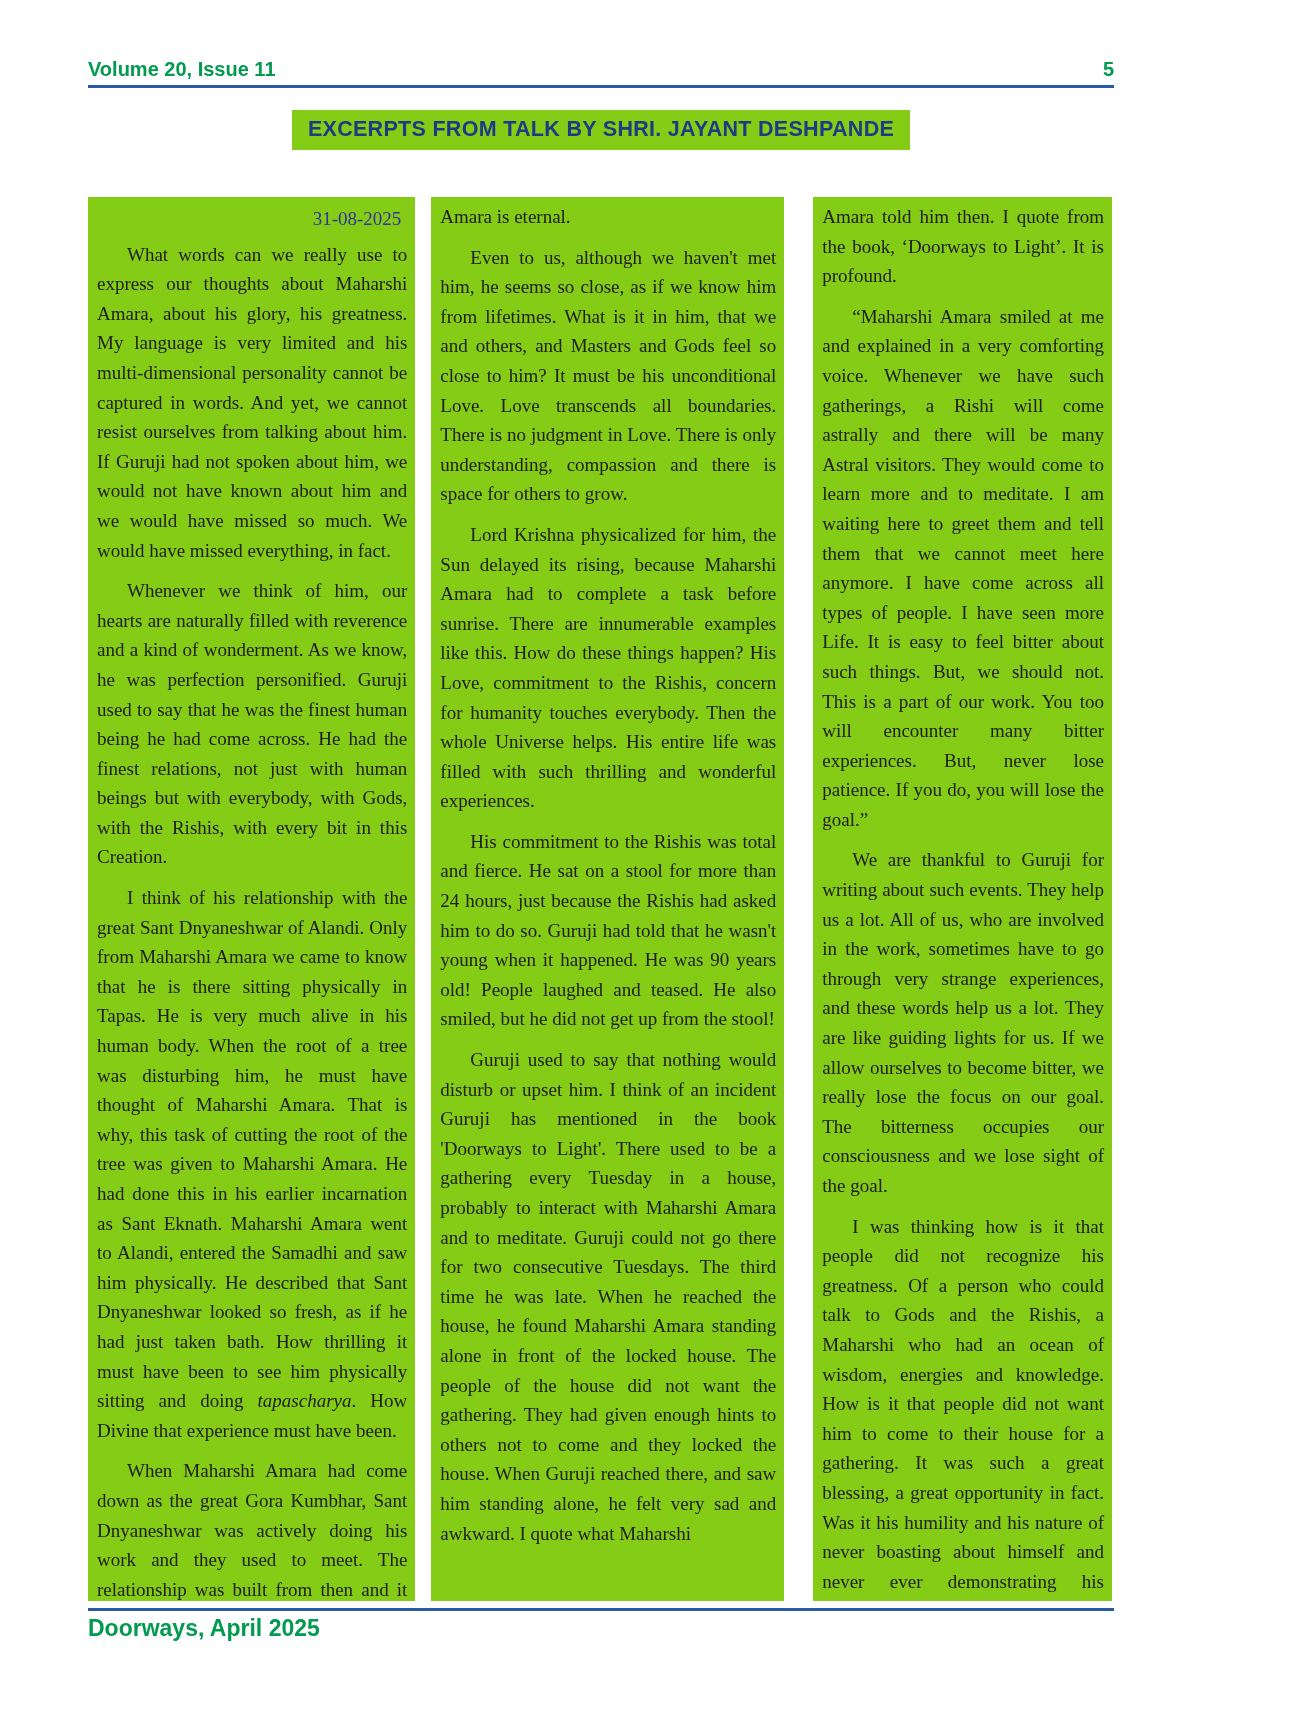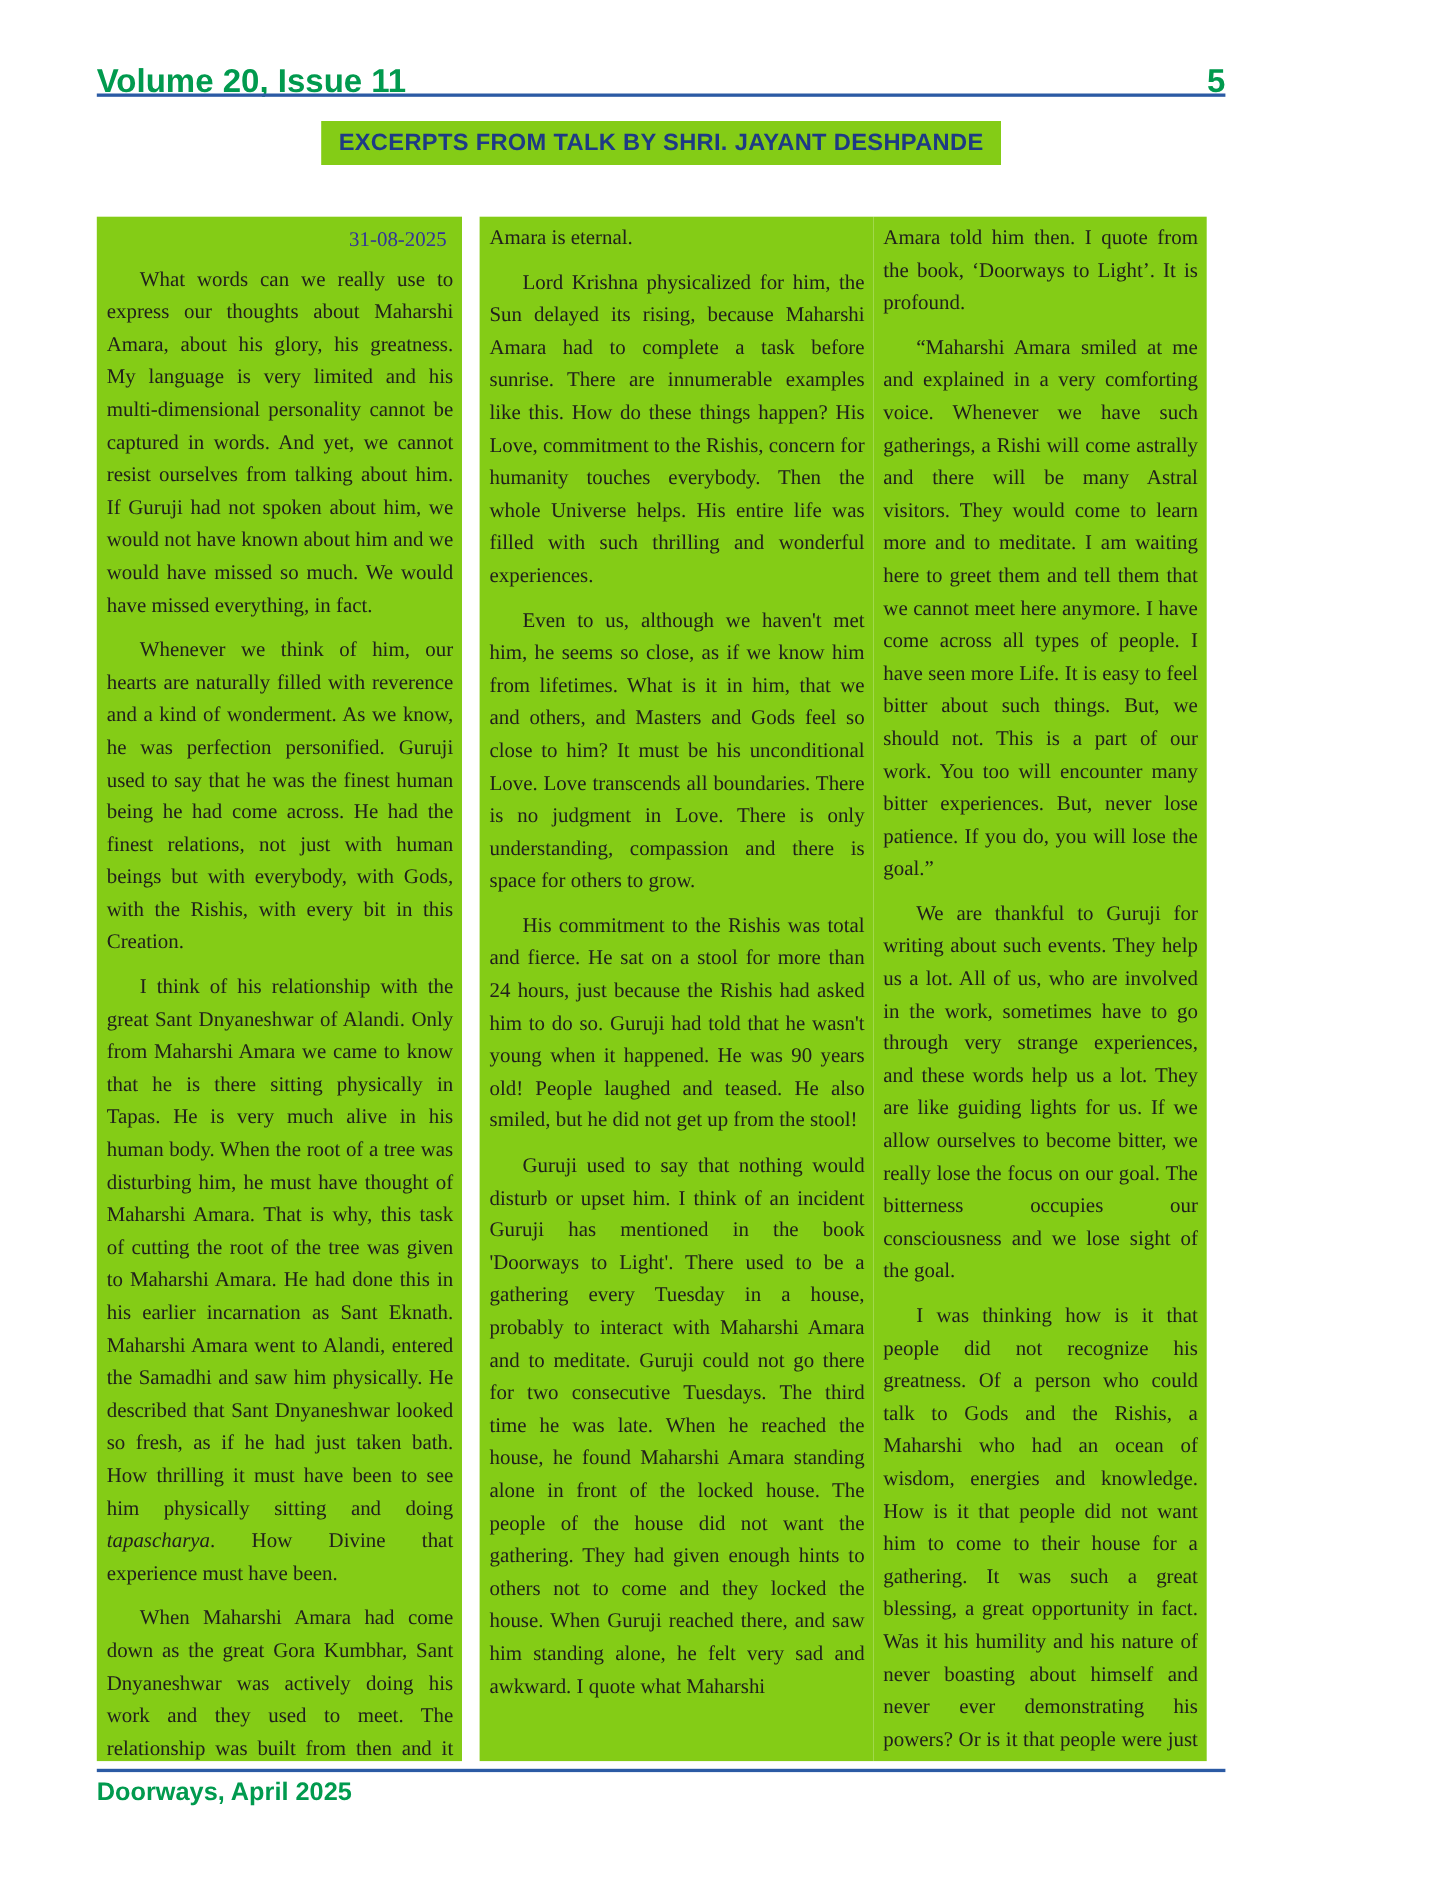--- a/index.html
+++ b/index.html
@@ -8,21 +8,21 @@
     width: 1306px; height: 1713px;
     background: #ffffff;
     font-family: "Liberation Serif", serif;
     position: relative;
     overflow: hidden;
   }
   .header-row {
     position: absolute; top: 58px; left: 88px; width: 1026px;
     display: flex; justify-content: space-between; align-items: flex-end;
     font-family: "Liberation Sans", sans-serif;
-    font-weight: bold; font-size: 30px; color: #019a4e;
+    font-weight: bold; font-size: 20px; color: #019a4e;
   }
   .rule {
     position: absolute; left: 88px; width: 1026px; height: 3px;
     background: #2b5aa4;
   }
   .rule-top { top: 85px; }
   .rule-bottom { top: 1608px; }
   .title-wrap { position: absolute; top: 110px; left: 88px; width: 1026px; text-align: center; }
   .article-title {
     display: inline-block;
@@ -40,21 +40,21 @@
   .col {
     background: #84cc16;
     padding: 5px 8px 0 9px;
     overflow: hidden;
     font-size: 19px;
     line-height: 29.6px;
     color: #21201c;
     text-align: justify;
   }
   .col-1 { width: 332px; margin-right: 16px; }
-  .col-2 { width: 358px; }
+  .col-2 { width: 358px; margin-right: 29px; }
   .col-3 { width: 303px; }
   .article-date {
     text-align: right;
     color: #33339b;
     padding: 2px 6px 0 0;
     margin-bottom: 6px;
   }
   p.para { margin: 0 0 11px 0; text-indent: 30px; }
   p.cont { text-indent: 0; }
   .italic-term { font-style: italic; font-family: Liberation Serif, serif; }
@@ -83,22 +83,22 @@
   <div class="col col-1">
     <div class="article-date">31-08-2025</div>
     <p class="para">What words can we really use to express our thoughts about Maharshi Amara, about his glory, his greatness. My language is very limited and his multi-dimensional personality cannot be captured in words. And yet, we cannot resist ourselves from talking about him. If Guruji had not spoken about him, we would not have known about him and we would have missed so much. We would have missed everything, in fact.</p>
     <p class="para">Whenever we think of him, our hearts are naturally filled with reverence and a kind of wonderment. As we know, he was perfection personified. Guruji used to say that he was the finest human being he had come across. He had the finest relations, not just with human beings but with everybody, with Gods, with the Rishis, with every bit in this Creation.</p>
     <p class="para"><span>I think of his relationship with the great Sant Dnyaneshwar of Alandi. Only from Maharshi Amara we came to know that he is there sitting physically in Tapas. He is very much alive in his human body. When the root of a tree was disturbing him, he must have thought of Maharshi Amara. That is why, this task of cutting the root of the tree was given to Maharshi Amara. He had done this in his earlier incarnation as Sant Eknath. Maharshi Amara went to Alandi, entered the Samadhi and saw him physically. He described that Sant Dnyaneshwar looked so fresh, as if he had just taken bath. How thrilling it must have been to see him physically sitting and doing </span><span class="italic-term">tapascharya</span><span>. How Divine that experience must have been.</span></p>
     <p class="para">When Maharshi Amara had come down as the great Gora Kumbhar, Sant Dnyaneshwar was actively doing his work and they used to meet. The relationship was built from then and it continues over lifetimes. It becomes eternal. Maharshi</p>
   </div>
 
   <div class="col col-2">
     <p class="para cont">Amara is eternal.</p>
+    <p class="para">Even to us, although we haven't met him, he seems so close, as if we know him from lifetimes. What is it in him, that we and others, and Masters and Gods feel so close to him? It must be his unconditional Love. Love transcends all boundaries. There is no judgment in Love. There is only understanding, compassion and there is space for others to grow.</p>
     <p class="para">Lord Krishna physicalized for him, the Sun delayed its rising, because Maharshi Amara had to complete a task before sunrise. There are innumerable examples like this. How do these things happen? His Love, commitment to the Rishis, concern for humanity touches everybody. Then the whole Universe helps. His entire life was filled with such thrilling and wonderful experiences.</p>
-    <p class="para">Even to us, although we haven't met him, he seems so close, as if we know him from lifetimes. What is it in him, that we and others, and Masters and Gods feel so close to him? It must be his unconditional Love. Love transcends all boundaries. There is no judgment in Love. There is only understanding, compassion and there is space for others to grow.</p>
     <p class="para">His commitment to the Rishis was total and fierce. He sat on a stool for more than 24 hours, just because the Rishis had asked him to do so. Guruji had told that he wasn't young when it happened. He was 90 years old! People laughed and teased. He also smiled, but he did not get up from the stool!</p>
     <p class="para">Guruji used to say that nothing would disturb or upset him. I think of an incident Guruji has mentioned in the book 'Doorways to Light'. There used to be a gathering every Tuesday in a house, probably to interact with Maharshi Amara and to meditate. Guruji could not go there for two consecutive Tuesdays. The third time he was late. When he reached the house, he found Maharshi Amara standing alone in front of the locked house. The people of the house did not want the gathering. They had given enough hints to others not to come and they locked the house. When Guruji reached there, and saw him standing alone, he felt very sad and awkward. I quote what Maharshi</p>
   </div>
 
   <div class="col col-3">
     <p class="para cont">Amara told him then. I quote from the book, ‘Doorways to Light’.  It is profound.</p>
     <p class="para">“Maharshi Amara smiled at me and explained in a very comforting voice. Whenever we have such gatherings, a Rishi will come astrally and there will be many Astral visitors. They would come to learn more and to meditate. I am waiting here to greet them and tell them that we cannot meet here anymore. I have come across all types of people. I have seen more Life. It is easy to feel bitter about such things. But, we should not. This is a part of our work. You too will encounter many bitter experiences. But, never lose patience. If you do, you will lose the goal.”</p>
     <p class="para">We are thankful to Guruji for writing about such events. They help us a lot. All of us, who are involved in the work, sometimes have to go through very strange experiences, and these words help us a lot. They are like guiding lights for us. If we allow ourselves to become bitter, we really lose the focus on our goal. The bitterness occupies our consciousness and we lose sight of the goal.</p>
     <p class="para">I was thinking how is it that people did not recognize his greatness. Of a person who could talk to Gods and the Rishis, a Maharshi who had an ocean of wisdom, energies and knowledge. How is it that people did not want him to come to their house for a gathering. It was such a great blessing, a great opportunity in fact. Was it his humility and his nature of never boasting about himself and never ever demonstrating his powers? Or is it that people were just not ready. We do not know why. We cannot understand. But they missed the Universe.</p>
     <p class="para"><span>We are so fortunate that we are with him. That we are learning at his feet.</span></p>

